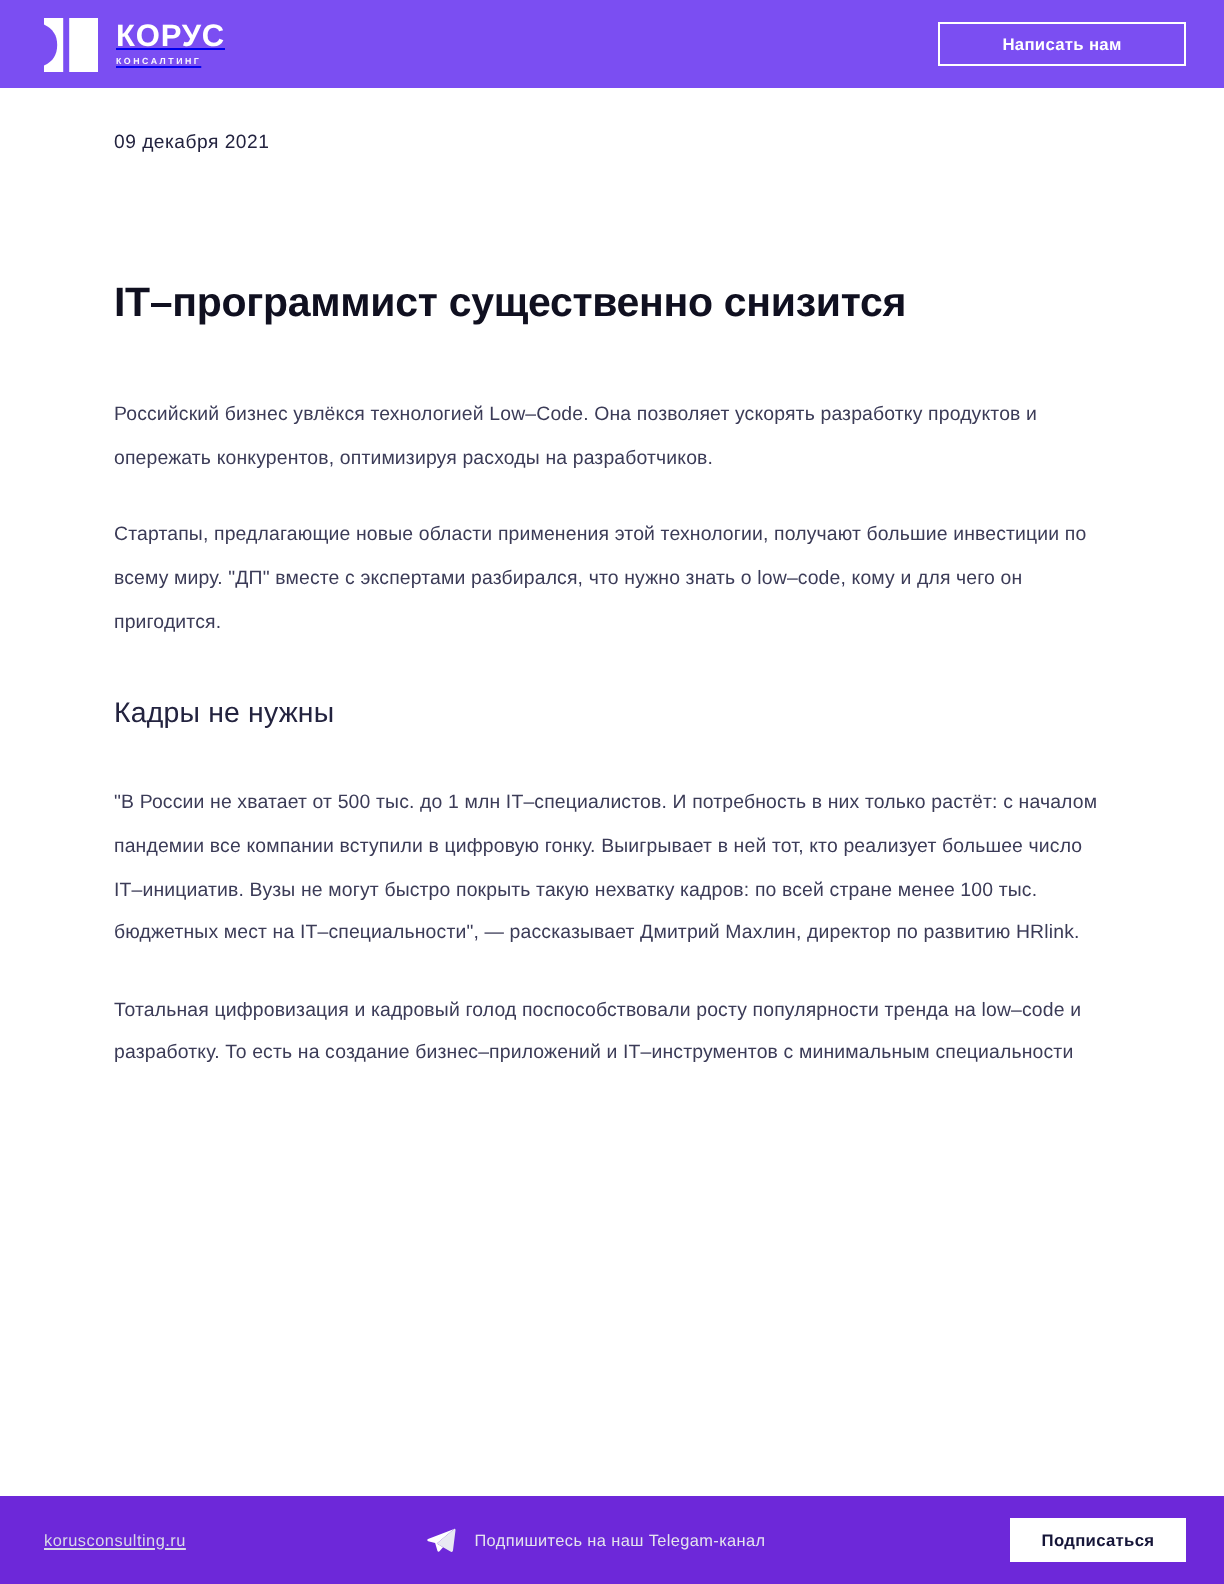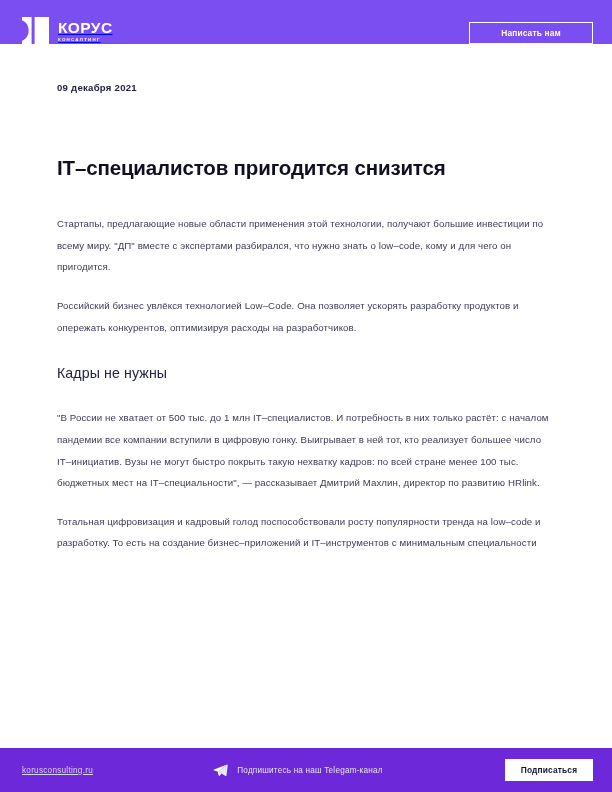--- a/index.html
+++ b/index.html
@@ -23,21 +23,21 @@
     display: flex;
     flex-direction: column;
     background: #ffffff;
   }
 
   
   .site-header {
     height: 44px;
     background: #7b4ef2;
     display: flex;
-    align-items: flex-end;
+    align-items: center;
     justify-content: space-between;
     padding: 0 19px 0 22px;
     flex: 0 0 44px;
   }
 
   .brand {
     display: flex;
     align-items: center;
     gap: 9px;
   }
@@ -94,23 +94,22 @@
   .content {
     flex: 1 1 auto;
     padding: 0 57px;
     overflow: hidden;
   }
 
   .article-date {
     font-size: 9.6px;
     color: #23233f;
     letter-spacing: 0.25px;
-    margin-top: 38px;
+    margin-top: 22px;
     margin-bottom: 0;
-    font-weight: bold;
   }
 
   .article-title {
     font-size: 20.5px;
     font-weight: bold;
     color: #101020;
     line-height: 1.54;
     letter-spacing: -0.15px;
     margin: 27px 0 0 0;
     max-width: 500px;
@@ -226,26 +225,26 @@
 
     <button class="header-cta">Написать нам</button>
   </header>
 
   <main class="content">
 
     <div class="article-date">09 декабря 2021</div>
 
     <h1 class="article-title">
       <br>
-      <span>IT–специалистов пригодится снизится</span>
+      <span>IT–программист существенно снизится</span>
     </h1>
 
     <div class="body-block">
+      <p class="body-p">Российский бизнес увлёкся технологией Low–Code. Она позволяет ускорять разработку продуктов и опережать конкурентов, оптимизируя расходы на разработчиков.</p>
       <p class="body-p">Стартапы, предлагающие новые области применения этой технологии, получают большие инвестиции по всему миру. "ДП" вместе с экспертами разбирался, что нужно знать о low–code, кому и для чего он пригодится.</p>
-      <p class="body-p">Российский бизнес увлёкся технологией Low–Code. Она позволяет ускорять разработку продуктов и опережать конкурентов, оптимизируя расходы на разработчиков.</p>
     </div>
 
     <h2 class="section-heading">Кадры не нужны</h2>
 
     <div class="body-block block-after-heading">
       <p class="body-p">"В России не хватает от 500 тыс. до 1 млн IT–специалистов. И потребность в них только растёт: с началом пандемии все компании вступили в цифровую гонку. Выигрывает в ней тот, кто реализует большее число IT–инициатив. Вузы не могут быстро покрыть такую нехватку кадров: по всей стране менее 100 тыс. бюджетных мест на IT–специальности", — рассказывает Дмитрий Махлин, директор по развитию HRlink.</p>
       <p class="body-p">Тотальная цифровизация и кадровый голод поспособствовали росту популярности тренда на low–code и разработку. То есть на создание бизнес–приложений и IT–инструментов с минимальным специальности</p>
     </div>
 
   </main>

